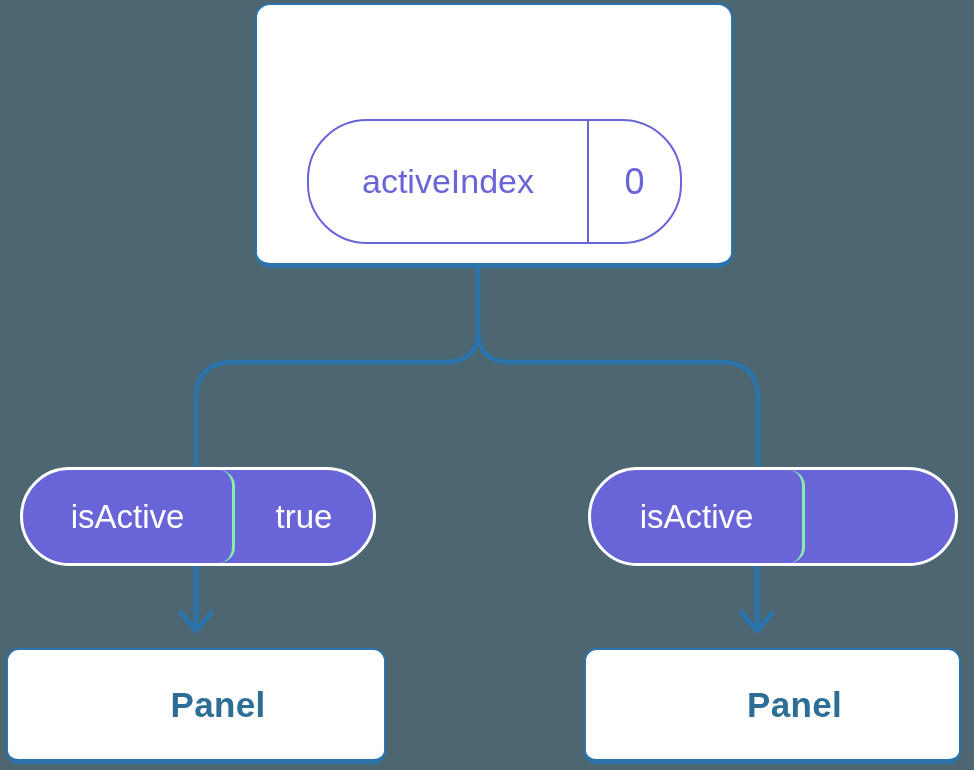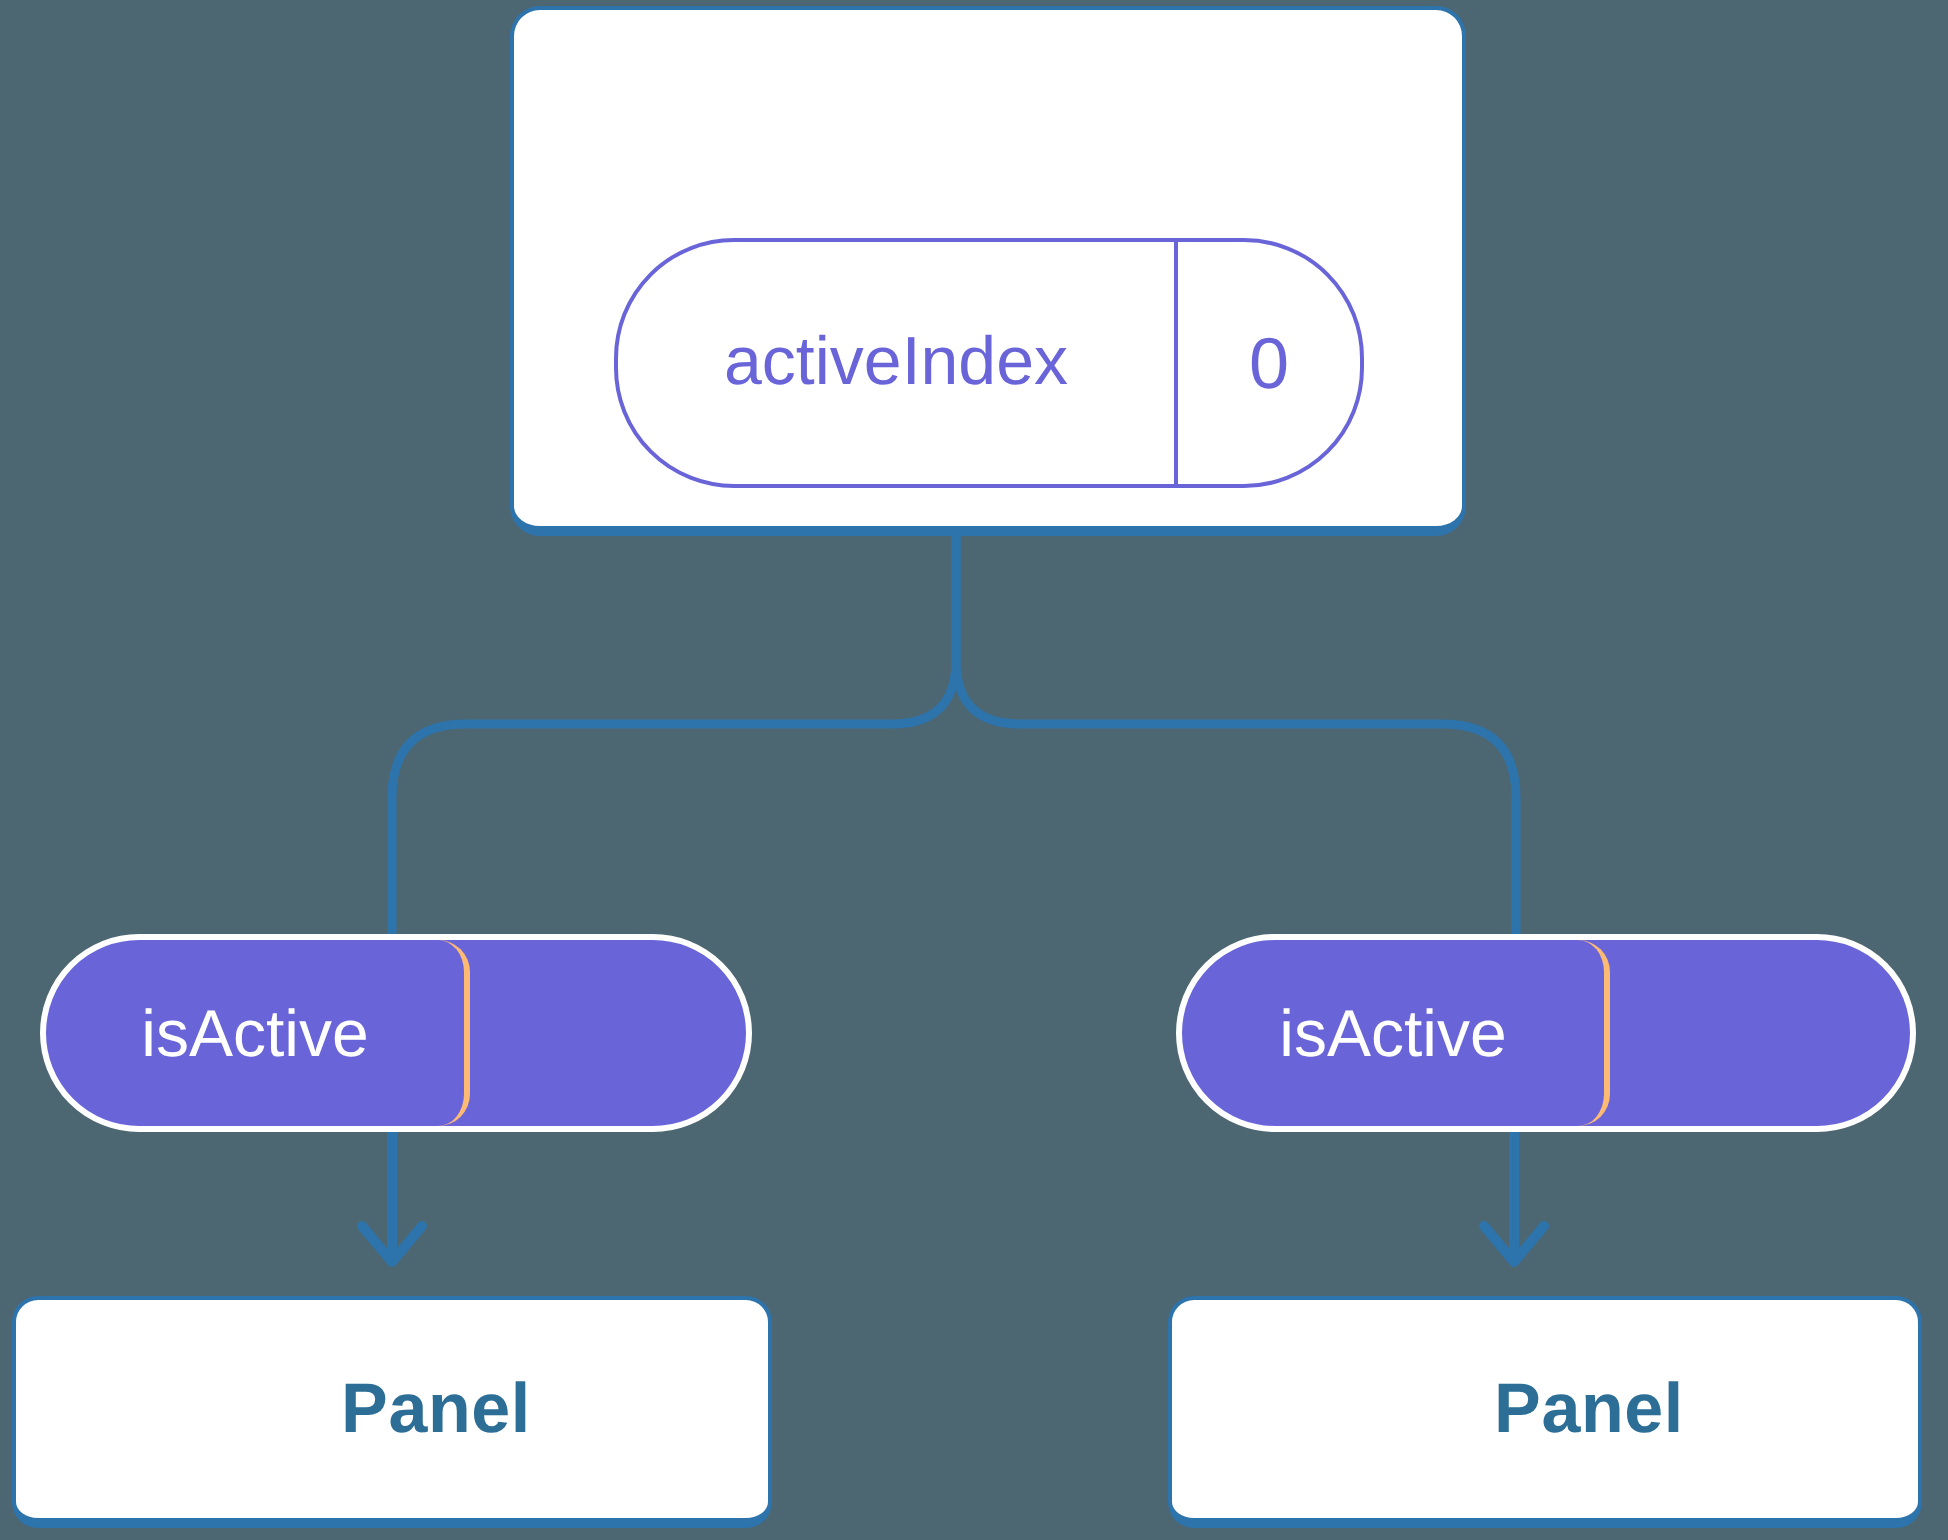--- a/index.html
+++ b/index.html
@@ -67,21 +67,21 @@
   }
   .prop-pill {
     background: #6965D9;
     border: 3px solid #FFFFFF;
     color: #FFFFFF;
     height: 99px;
     top: 467px;
   }
   .prop-pill .pill-name {
     display: flex; align-items: center; justify-content: center;
-    border-right: 3px solid #fdba74;
+    border-right: 3px solid #86efac;
     font-size: 33px;
     border-radius: 16px;
   }
   .prop-pill .pill-value {
     flex: 1;
     display: flex; align-items: center; justify-content: center;
     font-size: 33px;
   }
   .prop-pill.left { left: 20px; width: 356px; }
   .prop-pill.left .pill-name { width: 209px; }
@@ -123,20 +123,21 @@
 
   <div class="card root-card">
     <div class="pill state-pill">
       <span class="pill-name">activeIndex</span>
       <span class="pill-value">0</span>
     </div>
   </div>
 
   <div class="pill prop-pill left">
     <span class="pill-name">isActive</span>
+    <span class="pill-value">true</span>
   </div>
 
   <div class="pill prop-pill right">
     <span class="pill-name">isActive</span>
   </div>
 
   <div class="card panel-card left">Panel</div>
 
   <div class="card panel-card right">Panel</div>
 

